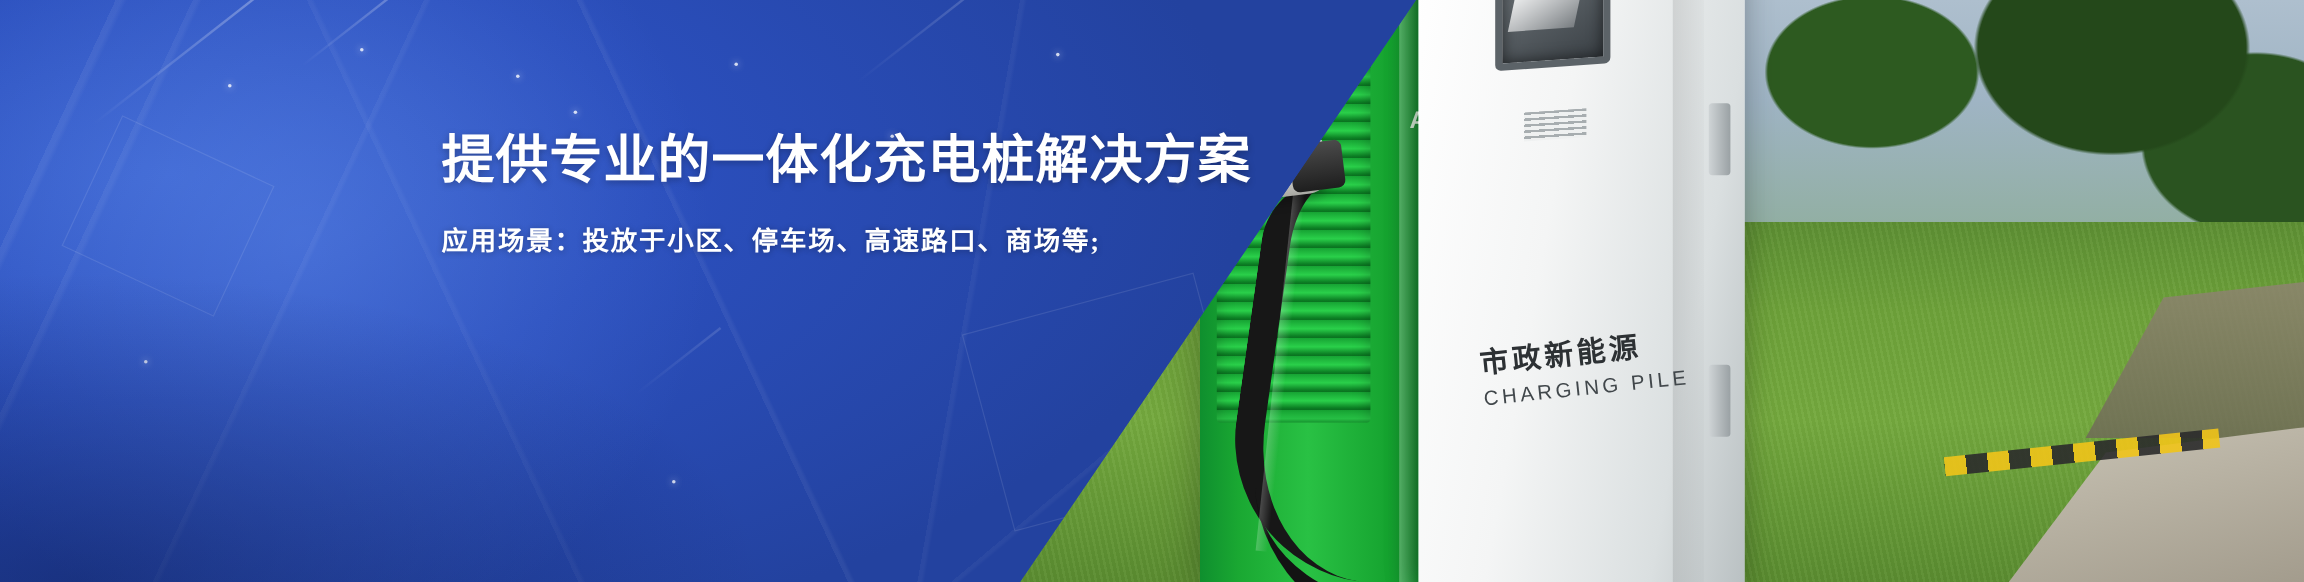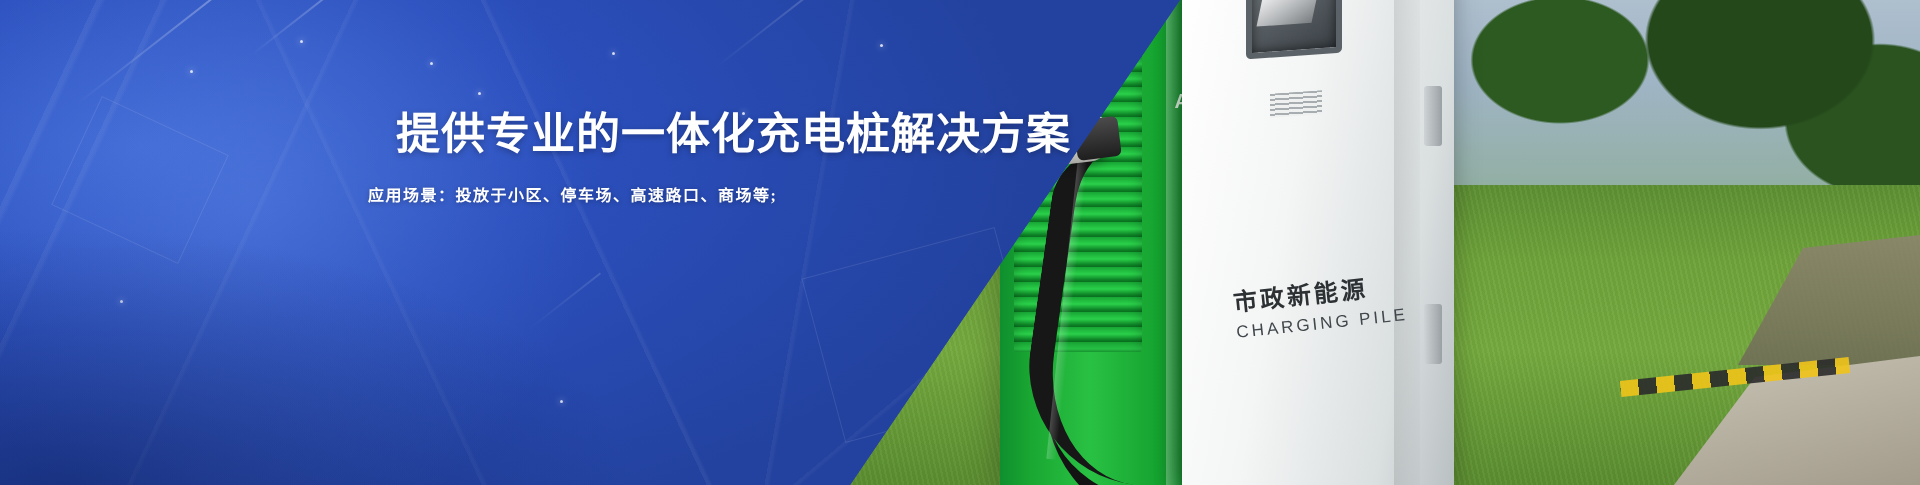--- a/index.html
+++ b/index.html
@@ -321,44 +321,43 @@
   }
 
   
   .copy {
     position:absolute;
     left:368px; top:108px;
     z-index:20;
     width:640px;
   }
   .headline {
-    font-family:Liberation Sans, sans-serif;
+    font-family:Liberation Serif, serif;
     font-size:44px;
     font-weight:700;
     color:#ffffff;
     line-height:1.18;
     letter-spacing:1px;
     white-space:nowrap;
     text-shadow:0 2px 6px rgba(0,0,0,.28);
-    margin-left:28px;
   }
   .subline {
     margin-top:16px;
     font-family:"DejaVu Sans","Liberation Sans",sans-serif;
     font-size:23px;
     font-weight:500;
     color:#f5e642;
     letter-spacing:15px;
     white-space:nowrap;
     text-shadow:0 1px 4px rgba(0,0,0,.30);
   }
   .tagline {
     margin-top:22px;
     font-family:Liberation Serif, serif;
-    font-size:16px;
+    font-size:22px;
     font-weight:700;
     color:#ffffff;
     letter-spacing:1.5px;
     white-space:nowrap;
     text-shadow:0 1px 5px rgba(0,0,0,.30);
   }
 </style>
 </head>
 <body>
 

